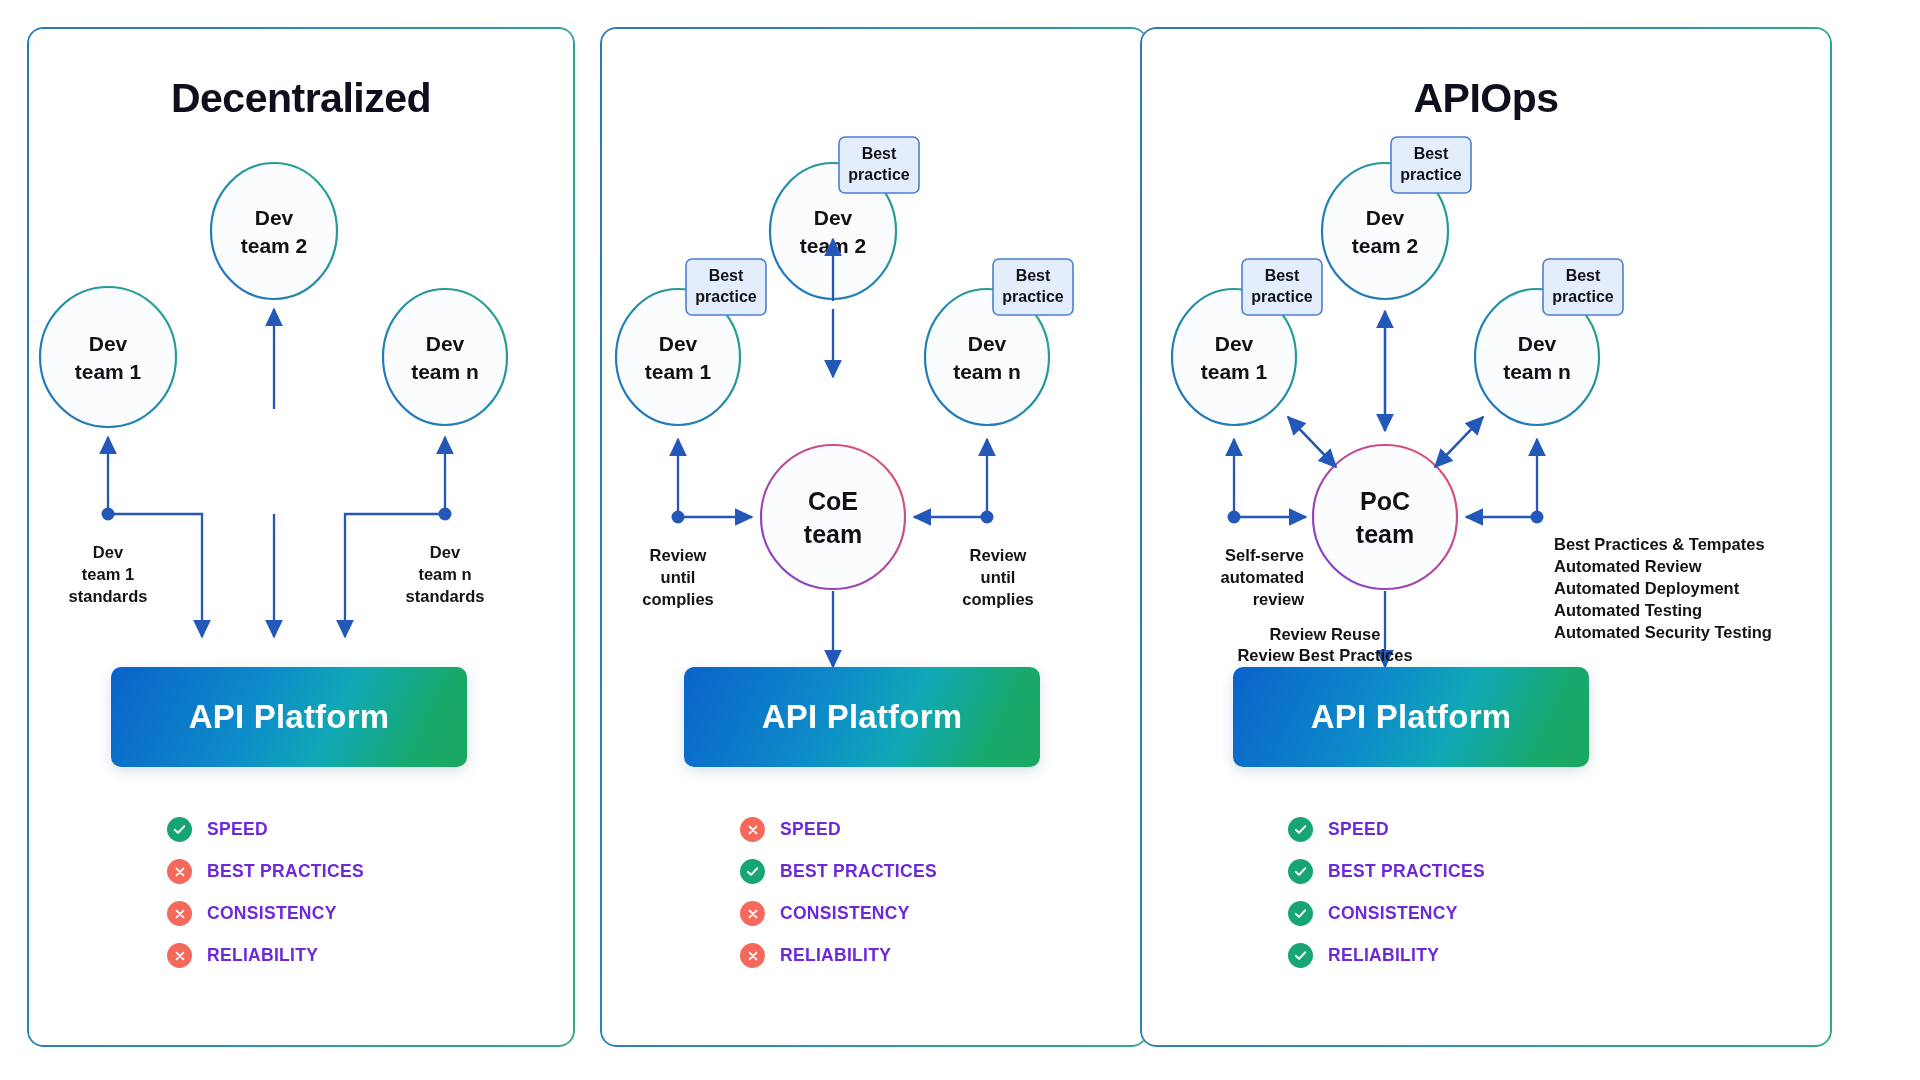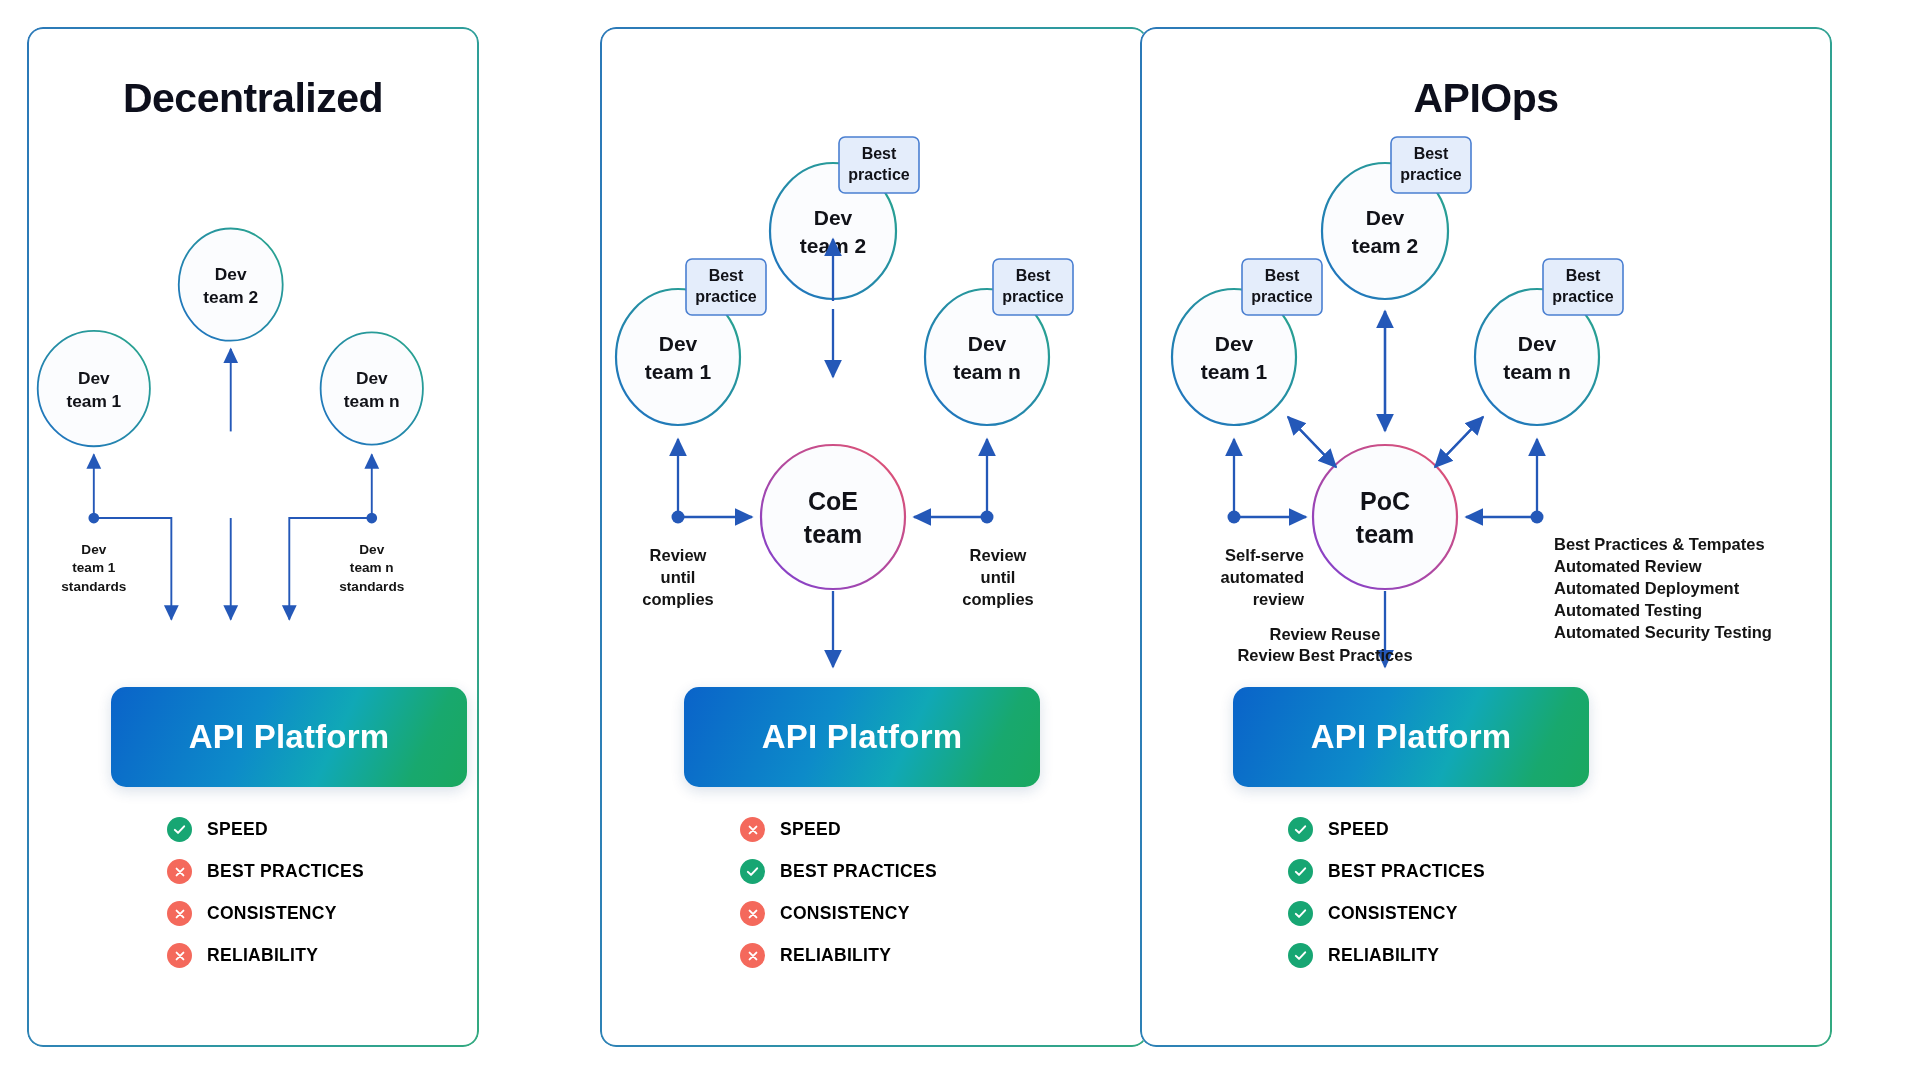--- a/index.html
+++ b/index.html
@@ -6,51 +6,51 @@
   body{width:1920px;height:1080px;font-family:"Liberation Sans",sans-serif;
        -webkit-font-smoothing:antialiased;}
   #stage{position:relative;width:1920px;height:1080px;overflow:hidden;background:#fff;}
 
   
   .panel{position:absolute;top:27px;height:1020px;border-radius:16px;background:#fff;}
   .panel-border{position:absolute;inset:0;border-radius:16px;padding:2px;
     background:linear-gradient(100deg,#2b79b8 0%,#2f86b4 35%,#2e9e9a 70%,#33a980 100%);
     -webkit-mask:linear-gradient(#000 0 0) content-box,linear-gradient(#000 0 0);
     -webkit-mask-composite:xor;mask-composite:exclude;pointer-events:none;}
-  #panel-1{left:27px;width:452px;}
+  #panel-1{left:27px;width:548px;}
   #panel-2{left:600px;width:548px;}
   #panel-3{left:1140px;width:680px;padding-left:12px;}
 
   .panel-title{position:absolute;top:48px;left:0;right:0;text-align:center;
     font-size:41px;font-weight:bold;color:#0d0f1c;letter-spacing:-0.5px;}
 
   
   .diagram{position:absolute;left:0;top:0;width:100%;height:100%;overflow:visible;}
 
   
   .node-label{font-size:21px;font-weight:bold;fill:#111218;}
   .node-label-lg{font-size:25px;font-weight:bold;fill:#111218;}
   .bp-label{font-size:16px;font-weight:bold;fill:#111218;}
   .ann{font-size:16.5px;font-weight:bold;fill:#141414;}
 
   
-  .platform{position:absolute;height:100px;border-radius:15px;
+  .platform{position:absolute;height:100px;border-radius:10px;
     background:linear-gradient(115deg,#0a63c9 0%,#0d8bc9 40%,#10a8b6 62%,#18a86e 85%,#1aa85f 100%);
     box-shadow:0 4px 14px rgba(20,60,120,.16);
-    display:flex;align-items:center;justify-content:center;margin-top:20px;}
+    display:flex;align-items:center;justify-content:center;}
   .platform span{color:#fff;font-size:33px;font-weight:bold;letter-spacing:.2px;}
 
   
   .status-list{position:absolute;display:flex;flex-direction:column;gap:17px;}
   .status-row{display:flex;align-items:center;gap:15px;}
   .status-ico{width:25px;height:25px;border-radius:50%;flex:0 0 25px;
     display:flex;align-items:center;justify-content:center;}
   .ico-yes{background:#17a673;}
   .ico-no{background:#f4695c;}
-  .status-txt{font-size:17.5px;font-weight:bold;color:#000000;letter-spacing:.3px;}
+  .status-txt{font-size:17.5px;font-weight:bold;color:#6d28d9;letter-spacing:.3px;}
 </style>
 </head>
 <body>
 
 <div id="stage">
 
   <div class="panel" id="panel-1">
     <div class="panel-border"></div>
     <div class="panel-title">Decentralized</div>
 

